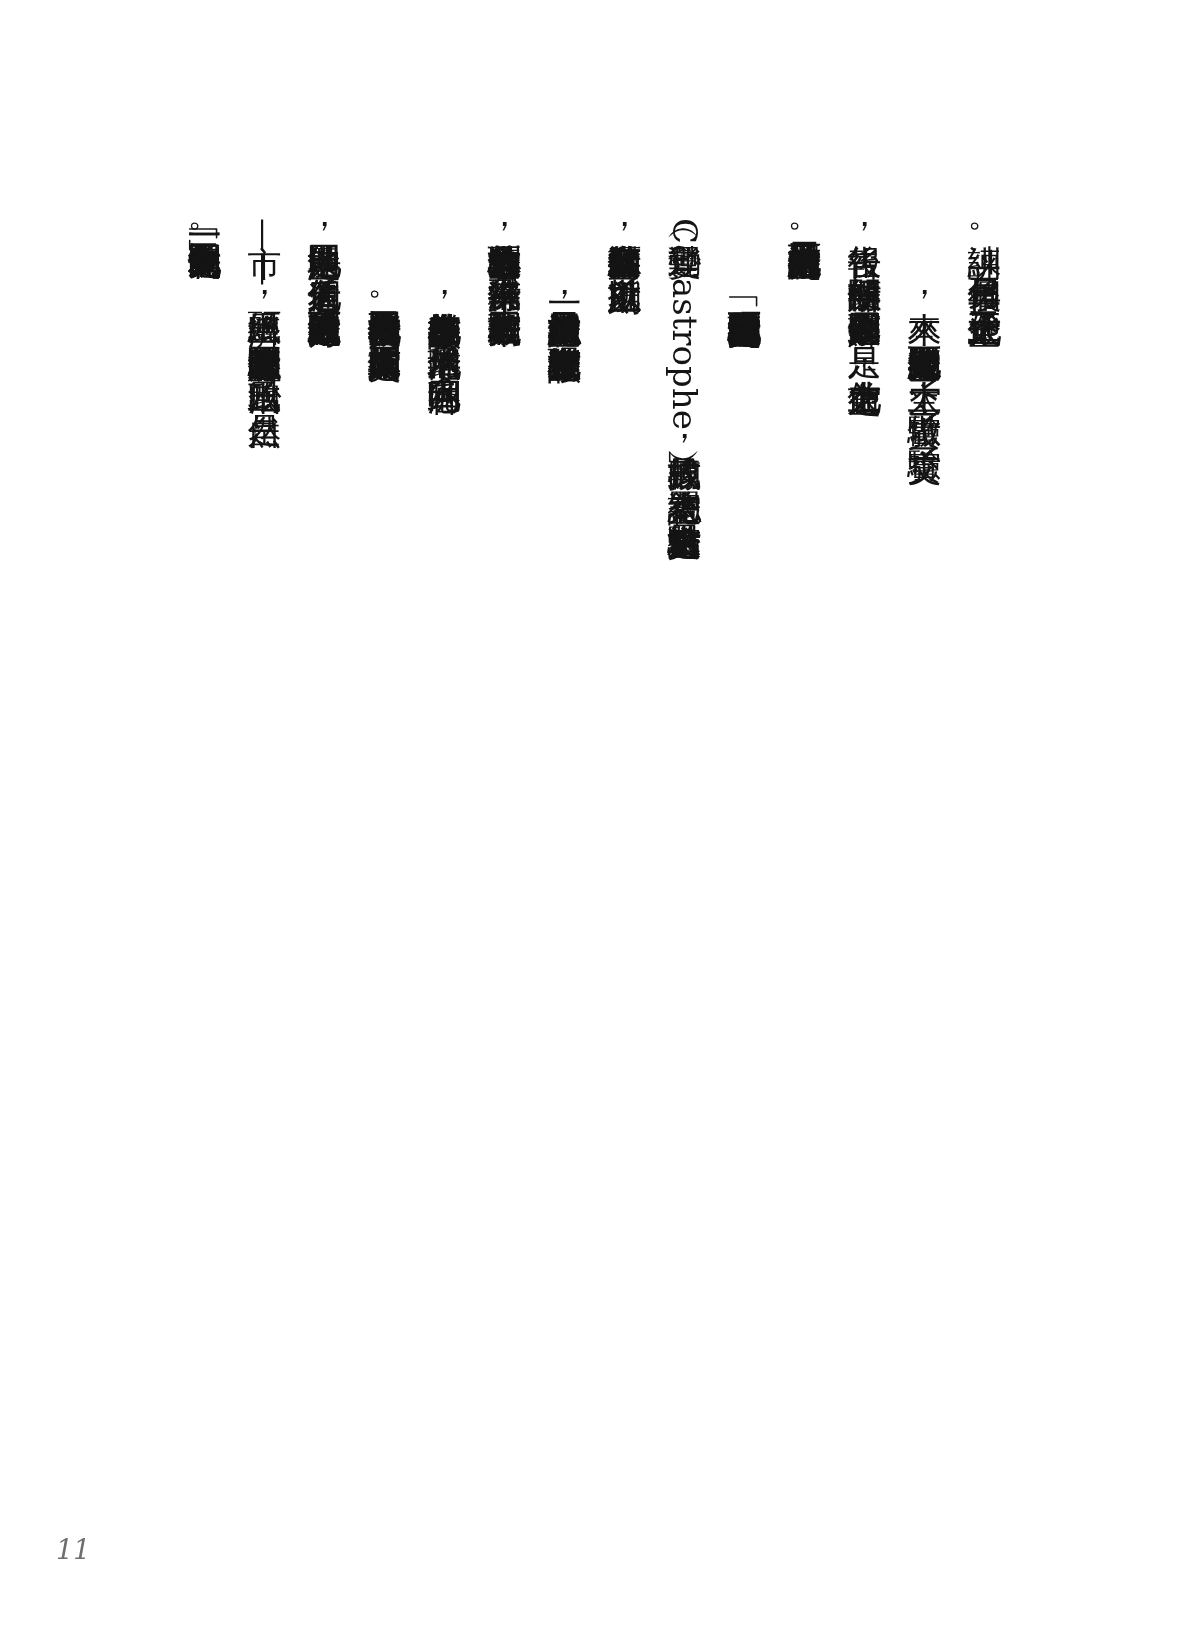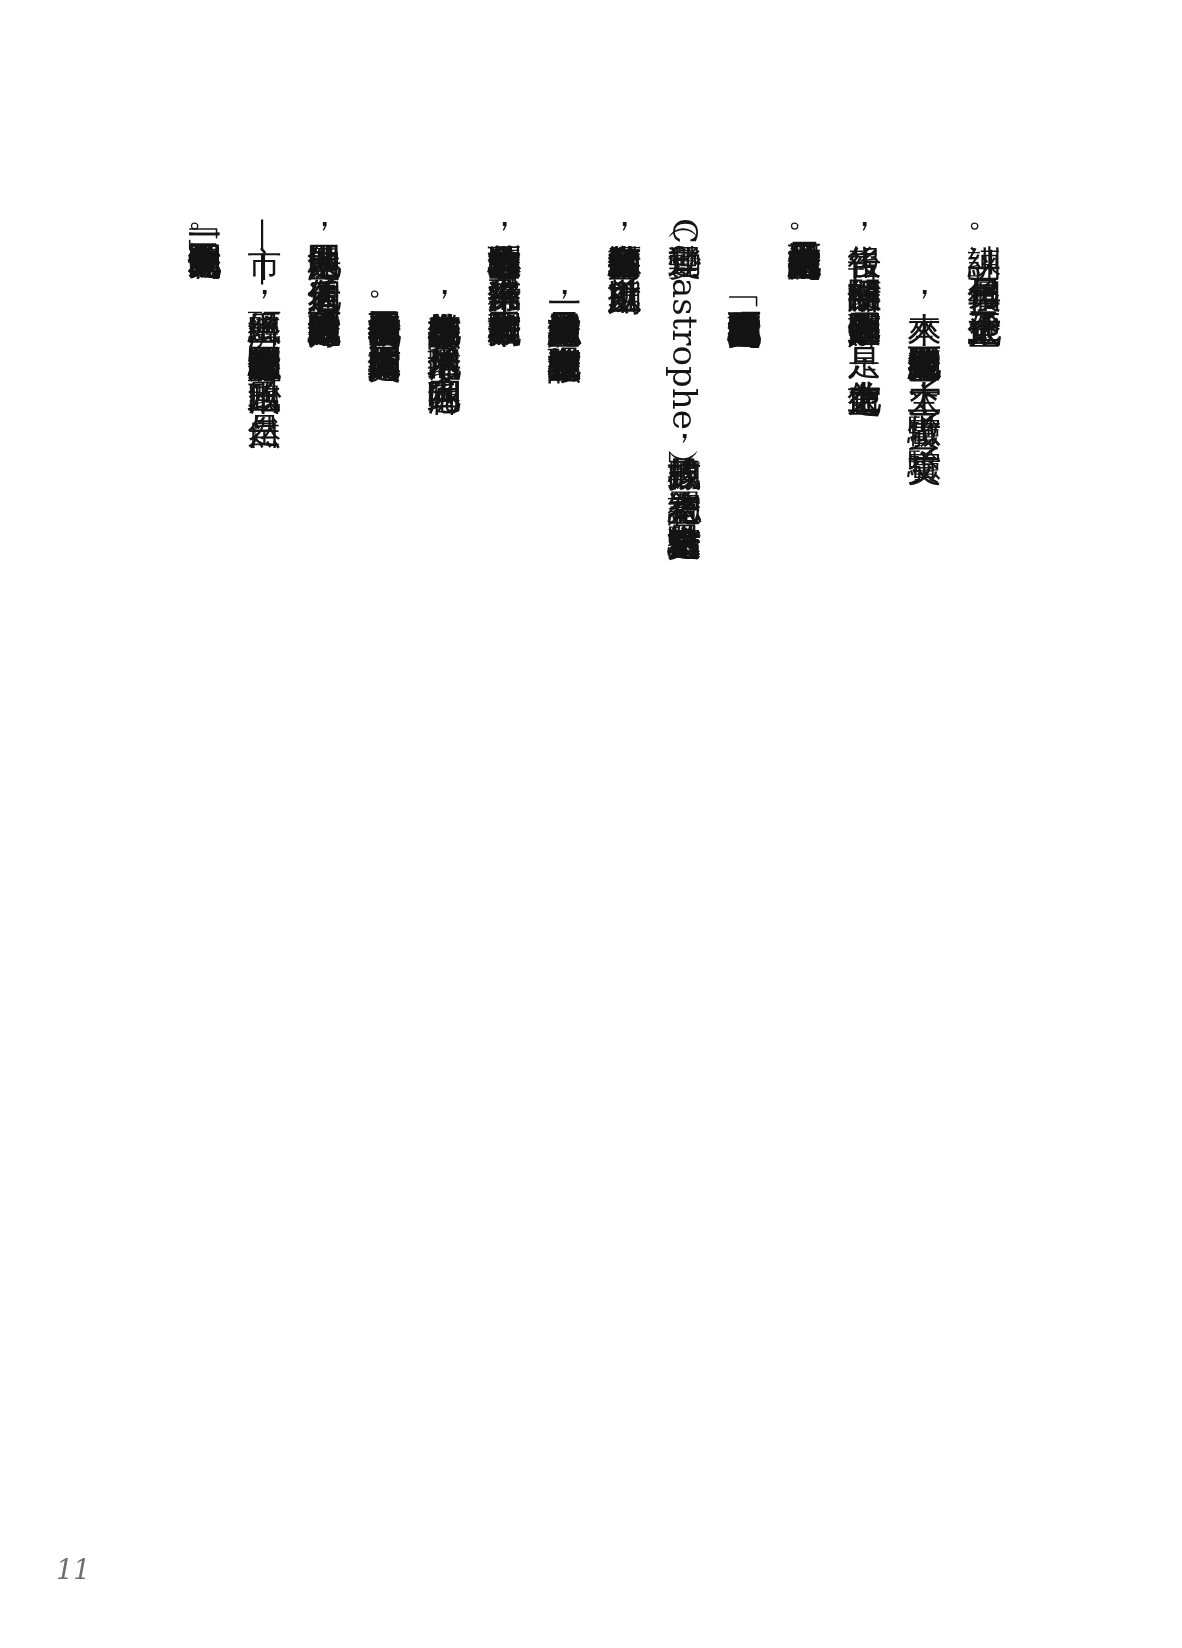--- a/index.html
+++ b/index.html
@@ -32,21 +32,20 @@
     white-space: nowrap;
   }
   .page-number {
     position: absolute;
     left: 56px;
     top: 1534px;
     font-size: 27px;
     font-style: italic;
     color: #6e6e6e;
     font-family: "DejaVu Serif", "Liberation Serif", serif;
-    margin-top: 20px;
   }
 </style>
 </head>
 <body>
 
 <div class="page">
   <div class="text-block" id="columns">
       <div class="column">訓練。一年另三個月後，他正式登上了太空。</div>
       <div class="column">　　本來，他跟太空總署簽下的是短期合約，上了太空、做了實驗、交了實驗</div>
       <div class="column">報告後，便得離開候斯頓，銷假回到明尼蘇達大學。只是，在他上太空之前，</div>

